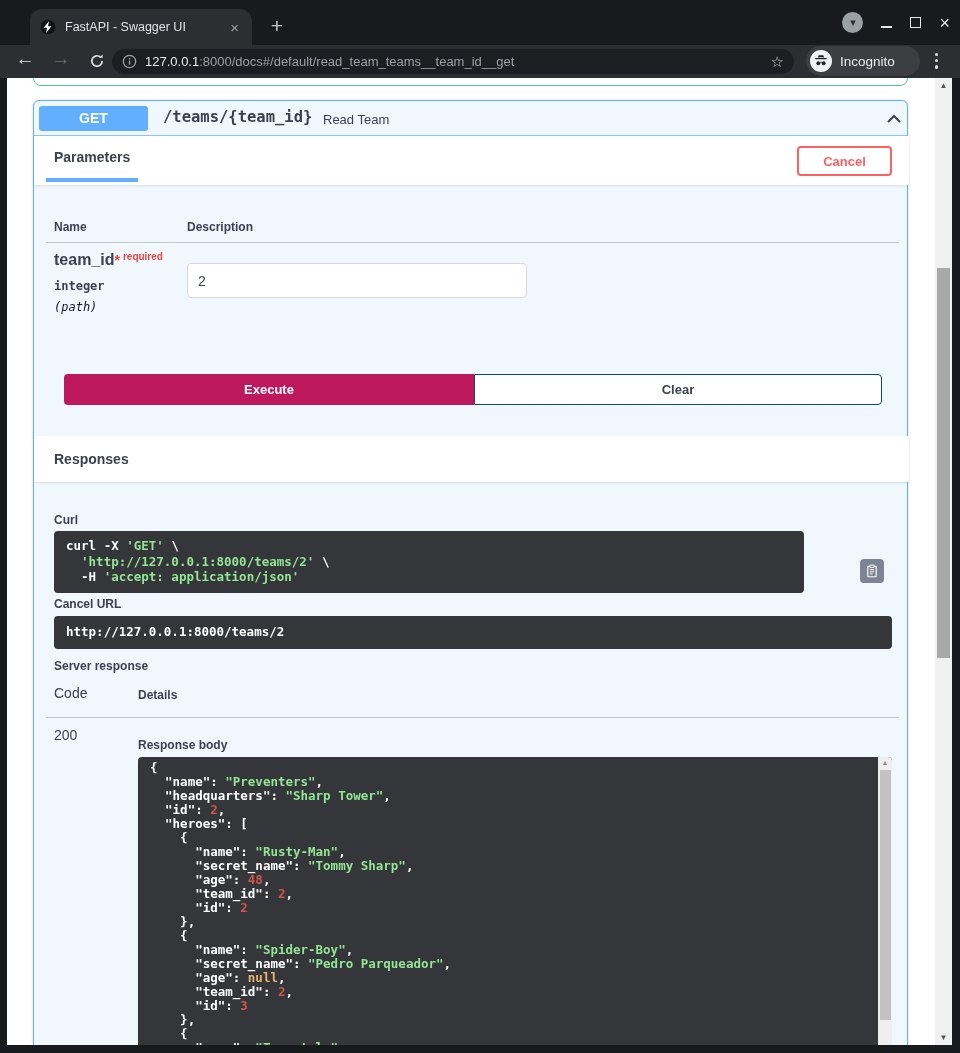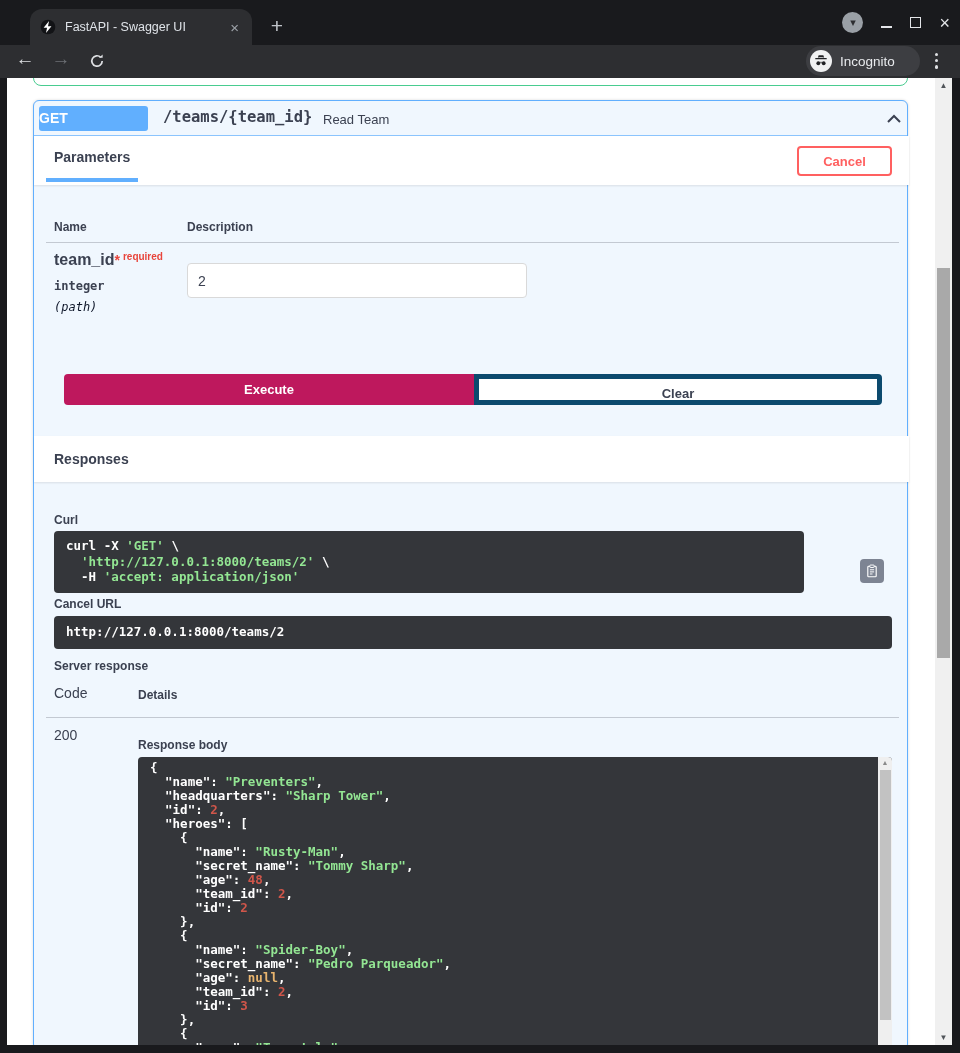--- a/index.html
+++ b/index.html
@@ -48,21 +48,21 @@
   .prevblock{position:absolute;left:26px;top:-14px;width:873px;height:20px;background:#fff;
              border:1px solid #49cc90;border-radius:8px;}
 
   
   .opblock{position:absolute;left:26px;top:22px;width:875px;height:950px;background:#f0f7fe;
            border:1px solid #61affe;border-radius:6px;box-sizing:border-box;
            box-shadow:0 0 3px rgba(0,0,0,.15);color:#3b4151;}
   .ophead{position:absolute;left:0;top:0;width:100%;height:35px;
           border-bottom:1px solid rgba(97,175,254,.7);box-sizing:border-box;}
   .method-badge{position:absolute;left:5px;top:5px;width:109px;height:25px;background:#61affe;
-                border-radius:3px;color:#fff;font-weight:bold;font-size:14px;line-height:25px;}
+                border-radius:3px;color:#fff;font-weight:bold;font-size:14px;text-align:center;line-height:25px;}
   .oppath{position:absolute;left:129px;top:7px;font-family:"DejaVu Sans Mono",monospace;
           font-weight:bold;font-size:15.5px;color:#3b4151;}
   .opsummary{position:absolute;left:289px;top:11px;font-size:13px;color:#3b4151;}
   .opchevron{position:absolute;left:850px;top:8px;}
 
   .sechead{position:absolute;left:0;width:875px;background:#fff;box-shadow:0 1px 2px rgba(0,0,0,.1);}
   .sec1{top:35px;height:49px;}
   .sec2{top:335px;height:46px;}
   .tablabel{position:absolute;left:20px;top:13px;font-size:14px;font-weight:bold;color:#3b4151;}
   .tabunderline{position:absolute;left:12px;top:77px;width:92px;height:4px;background:#61affe;}
@@ -82,21 +82,21 @@
   .ppath{position:absolute;left:20px;top:199px;font-family:"DejaVu Sans Mono",monospace;
          font-style:italic;font-size:12px;color:#0f172a;}
   .pinput{position:absolute;left:153px;top:162px;width:340px;height:35px;border:1px solid #d9d9d9;
           border-radius:4px;box-sizing:border-box;padding:0 10px;font-size:14px;color:#3b4151;
           font-family:"Liberation Sans",sans-serif;background:#fff;}
 
   .execbtn{position:absolute;left:30px;top:273px;width:410px;height:31px;background:#be185d;
            border:none;border-radius:4px 0 0 4px;color:#fff;font-weight:bold;font-size:13px;
            text-align:center;line-height:31px;}
   .clearbtn{position:absolute;left:440px;top:273px;width:408px;height:31px;background:#fff;
-            border:5px solid #0c4a6e;border-radius:0 4px 4px 0;color:#3b4151;font-weight:bold;
+            border:1px solid #0c4a6e;border-radius:0 4px 4px 0;color:#3b4151;font-weight:bold;
             font-size:13px;text-align:center;line-height:29px;box-sizing:border-box;}
 
   .small-label{position:absolute;font-size:12px;font-weight:bold;color:#3b4151;}
   .darkblock{position:absolute;background:#34363a;border-radius:4px;box-sizing:border-box;}
   .curlblock{left:20px;top:430px;width:750px;height:62px;padding:7px 12px;}
   .urlblock{left:20px;top:515px;width:838px;height:33px;padding:8px 12px;
             font-family:"DejaVu Sans Mono",monospace;font-weight:bold;font-size:12.5px;color:#fff;}
   .respblock{left:104px;top:656px;width:754px;height:292px;padding:4px 12px;overflow:hidden;}
 
   .code-line{white-space:pre;font-family:"DejaVu Sans Mono",monospace;font-weight:bold;
@@ -145,20 +145,31 @@
   </div>
 
   <div class="toolbar">
     <div class="nav back">←</div>
     <div class="nav fwd">→</div>
     <div class="nav reload">
       <svg width="16" height="16" viewBox="0 0 16 16">
           <path d="M13.2 8a5.2 5.2 0 1 1-1.5-3.7" fill="none" stroke="#dfe1e4" stroke-width="1.7"></path>
           <path d="M13.6 1.4v3.4h-3.4z" fill="#dfe1e4"></path>
         </svg>
+    </div>
+    <div class="urlbar">
+      <span style="display:flex;">
+        <svg width="15" height="15" viewBox="0 0 16 16">
+            <circle cx="8" cy="8" r="6.6" fill="none" stroke="#9aa0a6" stroke-width="1.4"></circle>
+            <rect x="7.3" y="7" width="1.5" height="4.4" fill="#9aa0a6"></rect>
+            <rect x="7.3" y="4.4" width="1.5" height="1.5" fill="#9aa0a6"></rect>
+          </svg>
+      </span>
+      <span class="urltext"><b>127.0.0.1</b><span>:8000/docs#/default/read_team_teams__team_id__get</span></span>
+      <span class="star">☆</span>
     </div>
     <div class="incog">
       <span class="incog-circle">
         <svg width="14" height="14" viewBox="0 0 24 24" fill="#202124">
             <path d="M12 5.6c-3.2 0-5.4.5-5.4.5L8 2h8l1.4 4.1s-2.2-.5-5.4-.5z"></path>
             <rect x="2" y="7" width="20" height="2" rx="1"></rect>
             <circle cx="7.4" cy="15.8" r="3.3"></circle>
             <circle cx="16.6" cy="15.8" r="3.3"></circle>
             <path d="M10.4 14.8c1-.9 2.2-.9 3.2 0" stroke="#202124" stroke-width="1.6" fill="none"></path>
           </svg>

